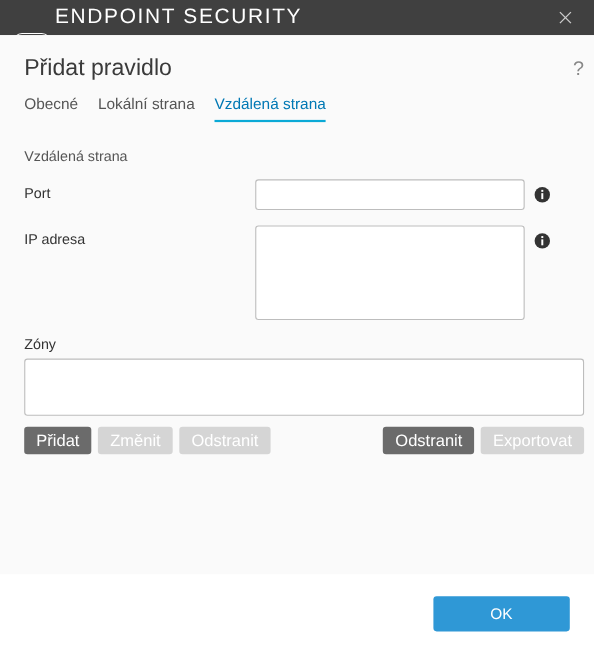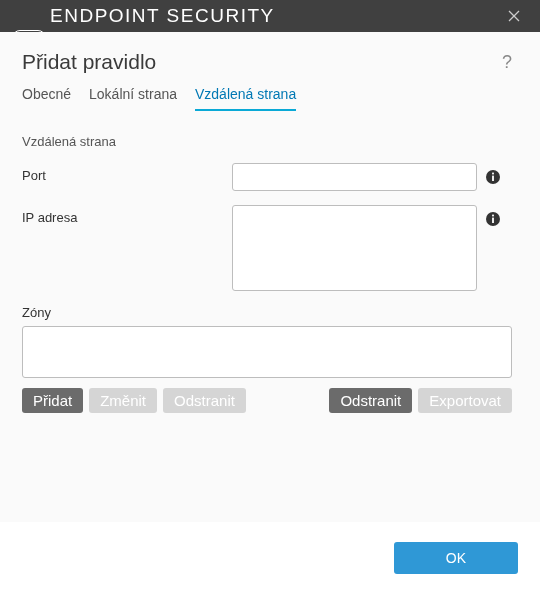--- a/index.html
+++ b/index.html
@@ -51,21 +51,21 @@
       display: flex;
       align-items: center;
       justify-content: center;
       cursor: pointer;
       color: #ccc;
     }
     .close-btn svg { width: 12px; height: 12px; }
     .content-panel {
       background: #fafafa;
       margin: 0;
-      padding: 18px 28px 22px 22px;
+      padding: 18px 9px 22px 22px;
       height: 490px;
       position: relative;
     }
     .header-row {
       display: flex;
       align-items: center;
       justify-content: space-between;
       margin-bottom: 12px;
     }
     .page-title {

